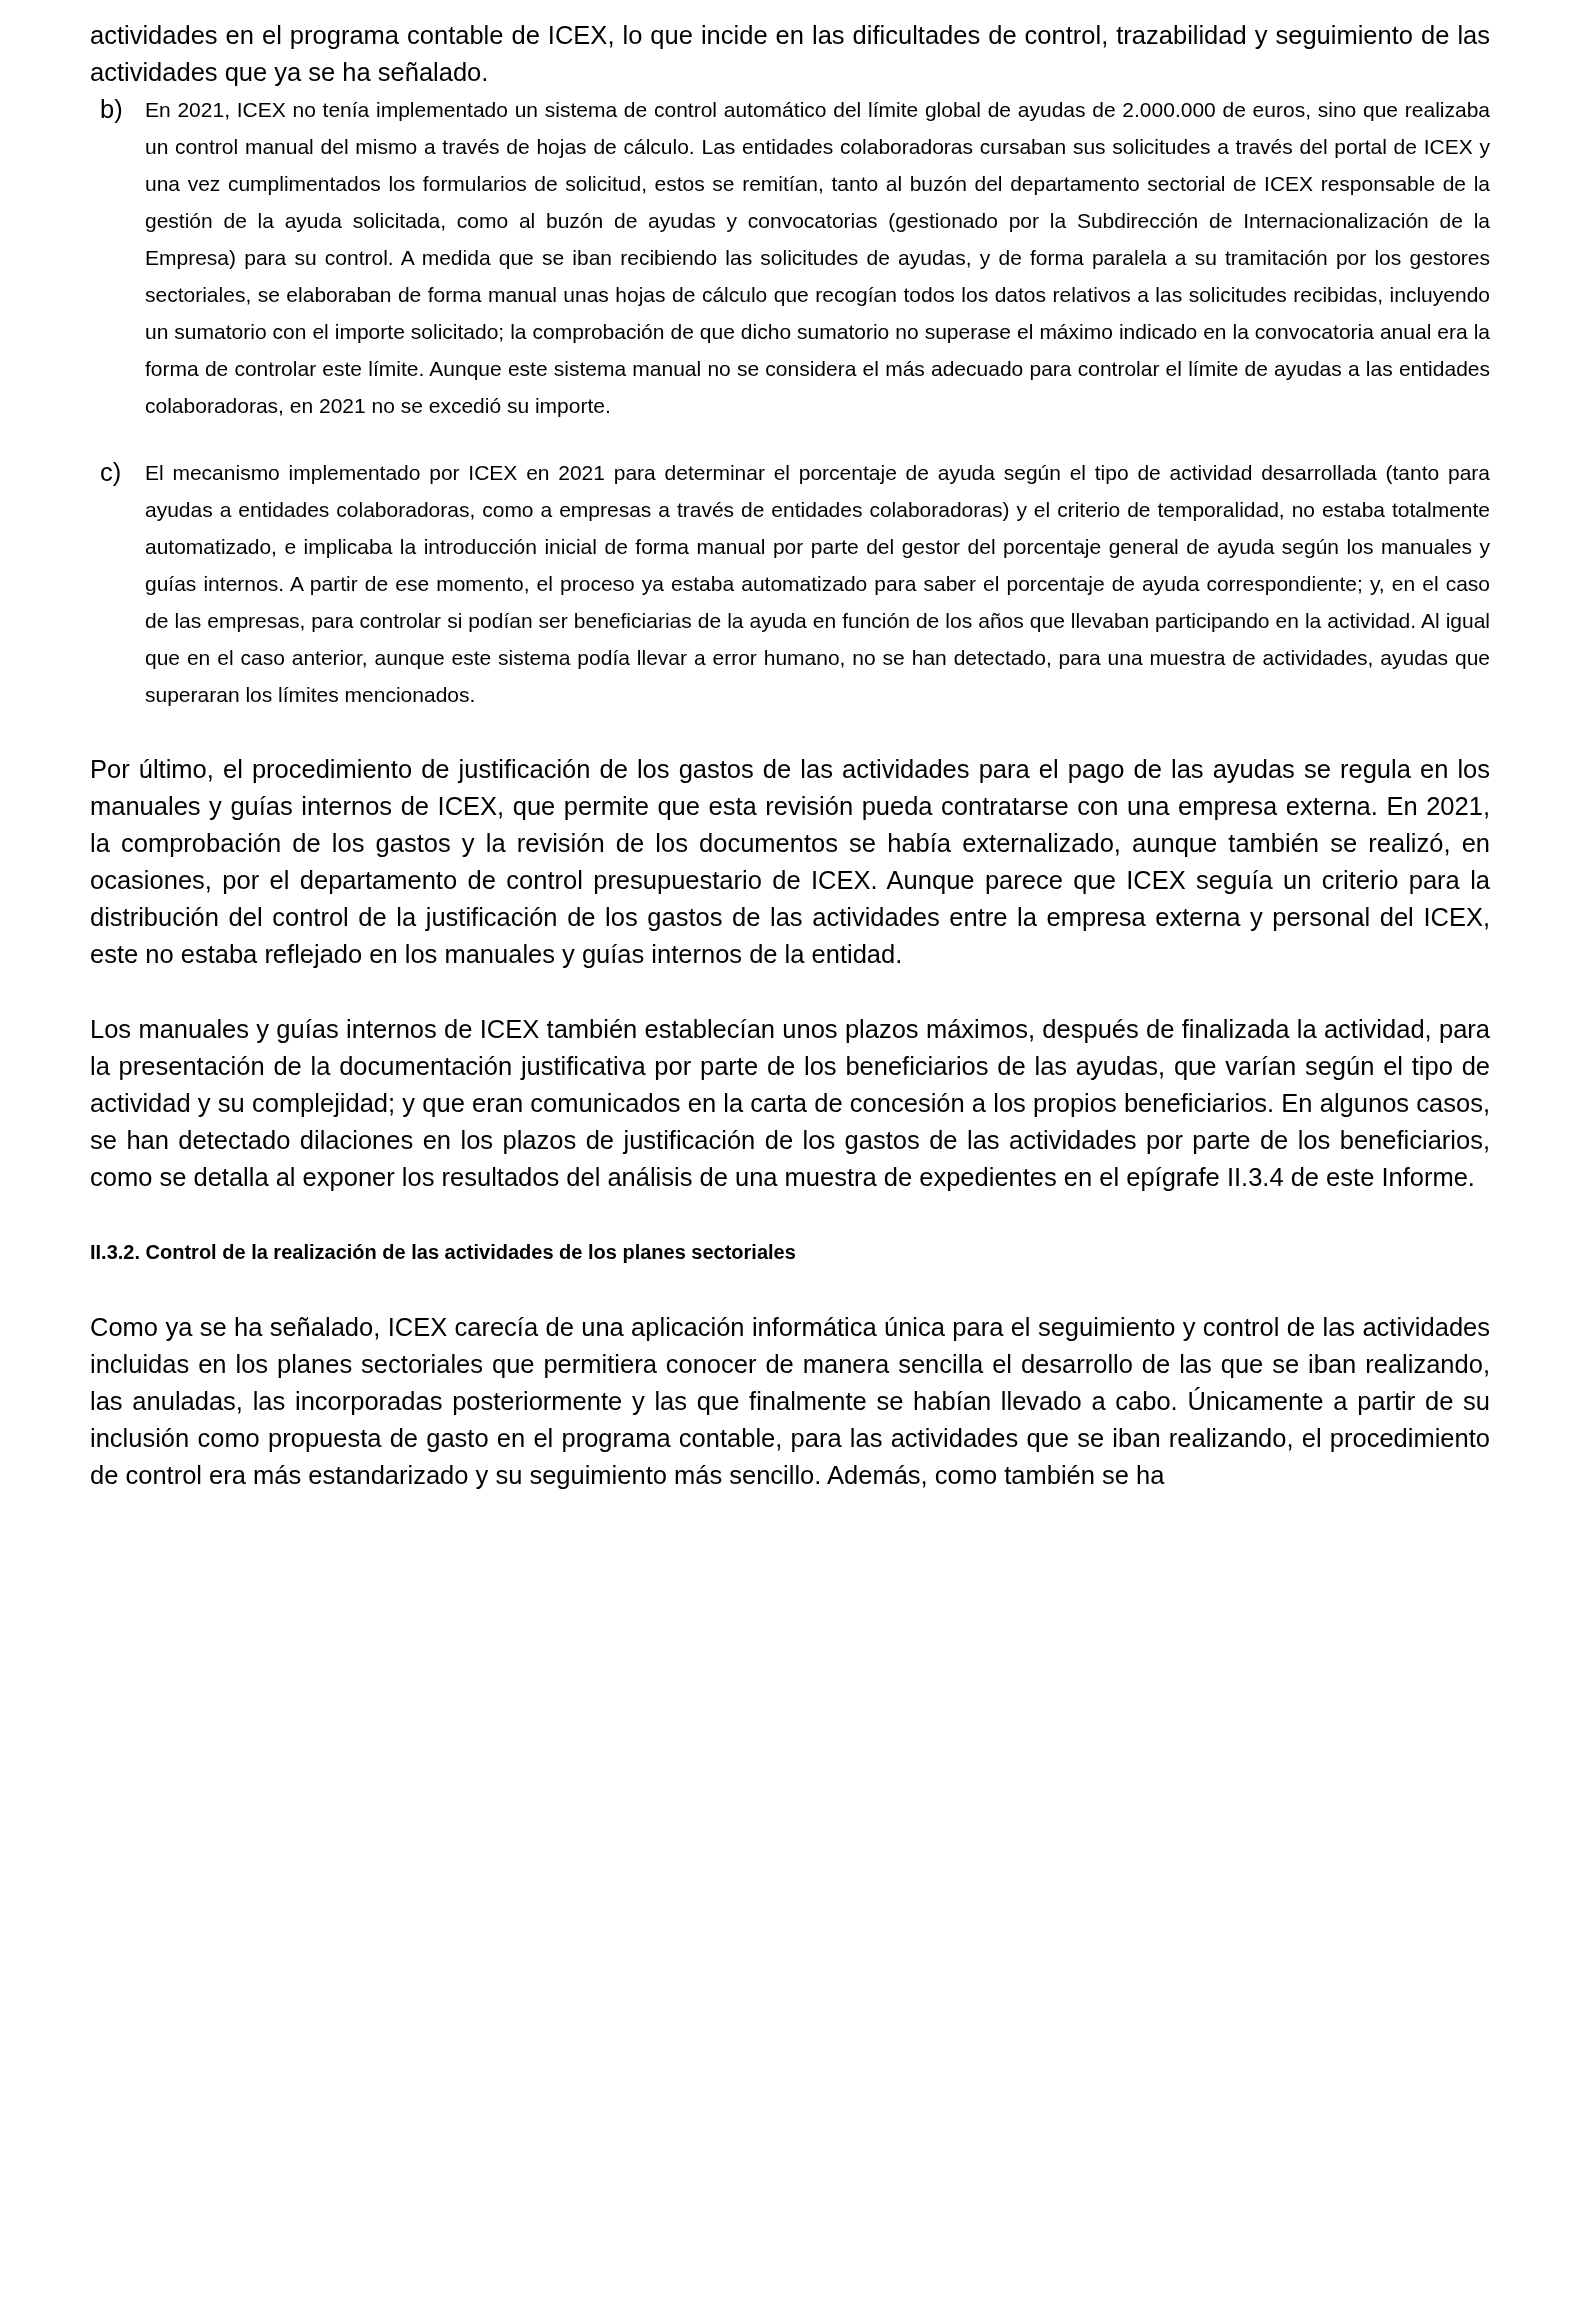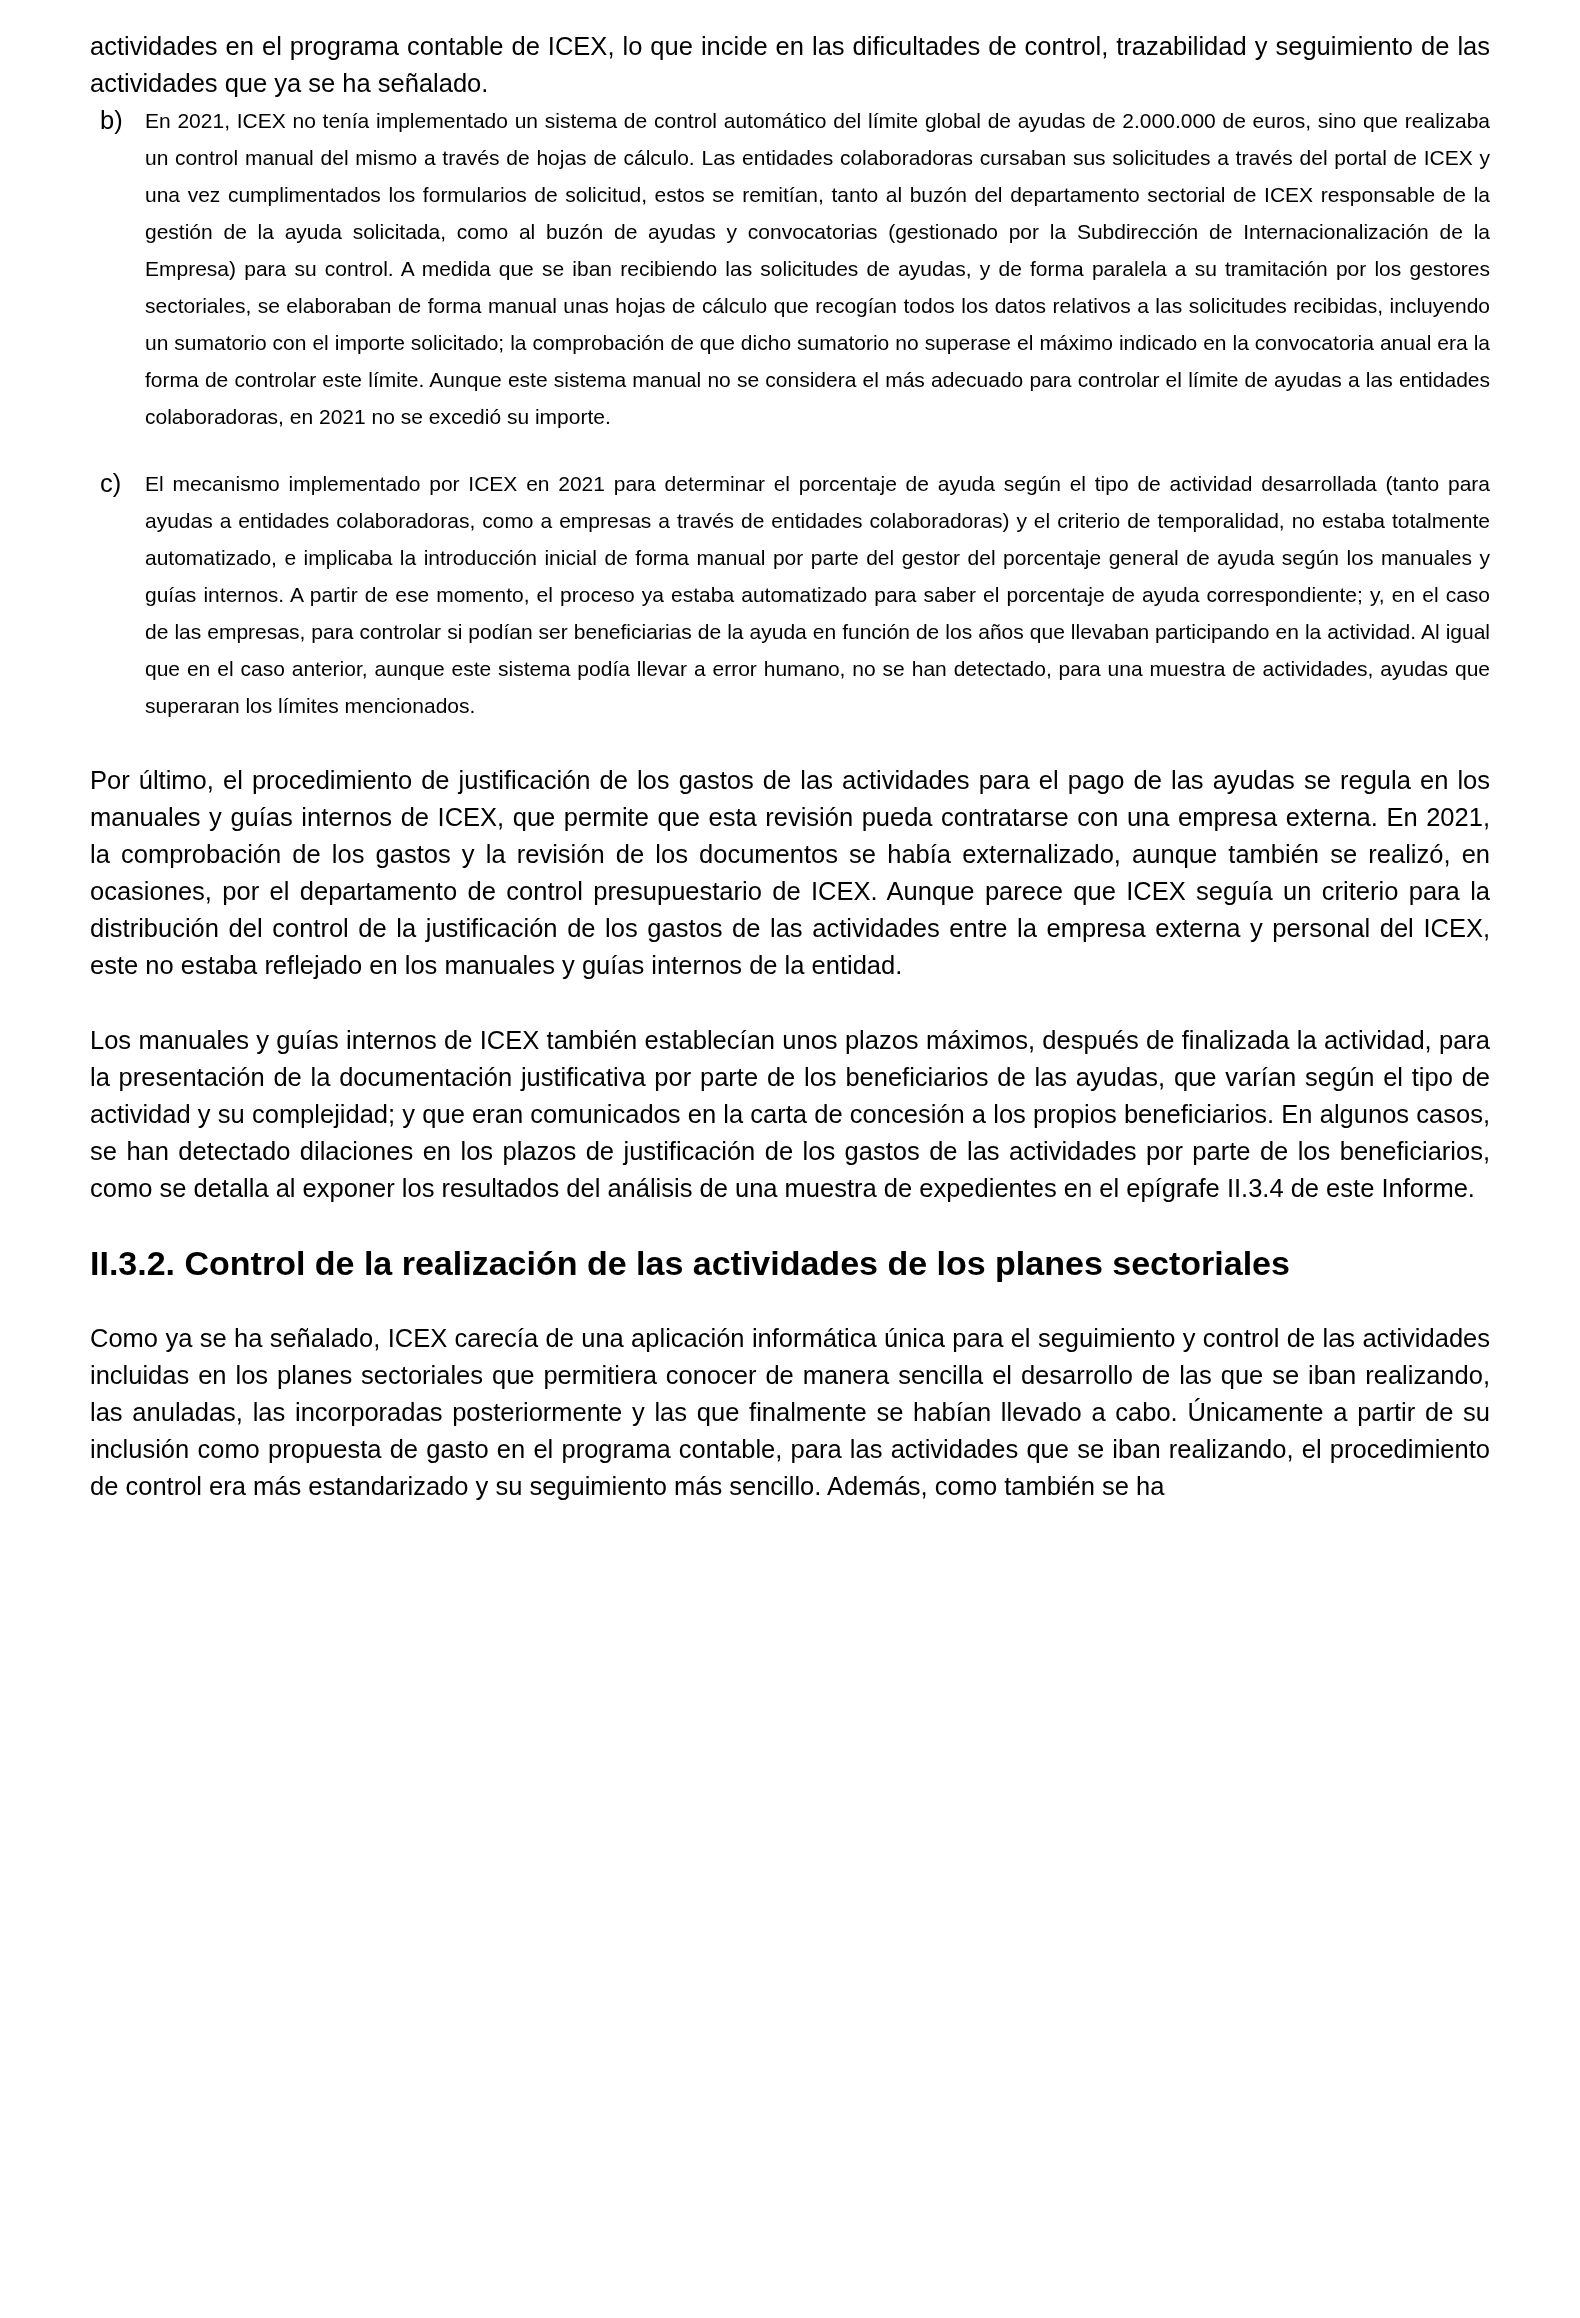--- a/index.html
+++ b/index.html
@@ -8,21 +8,21 @@
     background: #ffffff;
   }
   body {
     width: 1580px;
     font-family: "Liberation Sans", sans-serif;
     color: #000000;
   }
   .page {
     width: 1580px;
     box-sizing: border-box;
-    padding: 28px 90px 33px 90px;
+    padding: 17px 90px 33px 90px;
   }
   p {
     margin: 0;
     font-size: 25.5px;
     line-height: 37px;
     text-align: justify;
     text-justify: inter-word;
   }
   .para-continued {
     margin-bottom: 0;
@@ -43,21 +43,21 @@
   .listitem .itemtext {
     flex: 1 1 auto;
     font-size: 21px;
     line-height: 37px;
     text-align: justify;
     text-justify: inter-word;
   }
   .gap-md { height: 30px; }
   .gap-lg { height: 38px; }
   .heading {
-    font-size: 34px;
+    font-size: 20px;
     line-height: 37px;
     font-weight: bold;
     text-align: left;
   }
   .body-block p {
     text-align: justify;
   }
 </style>
 </head>
 <body>

